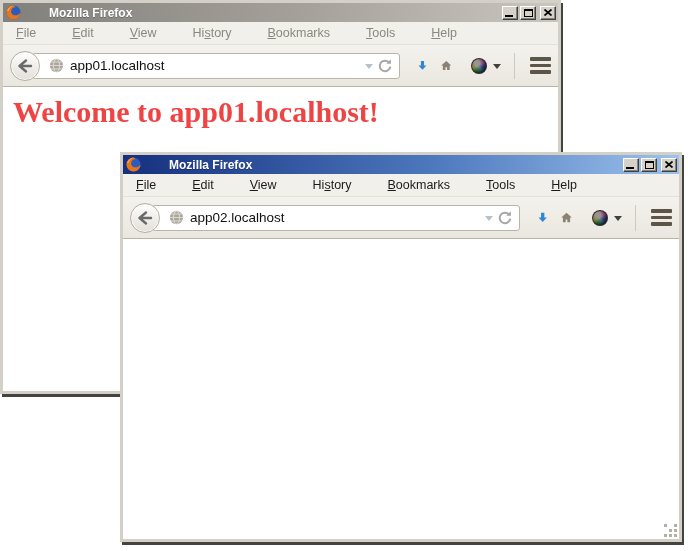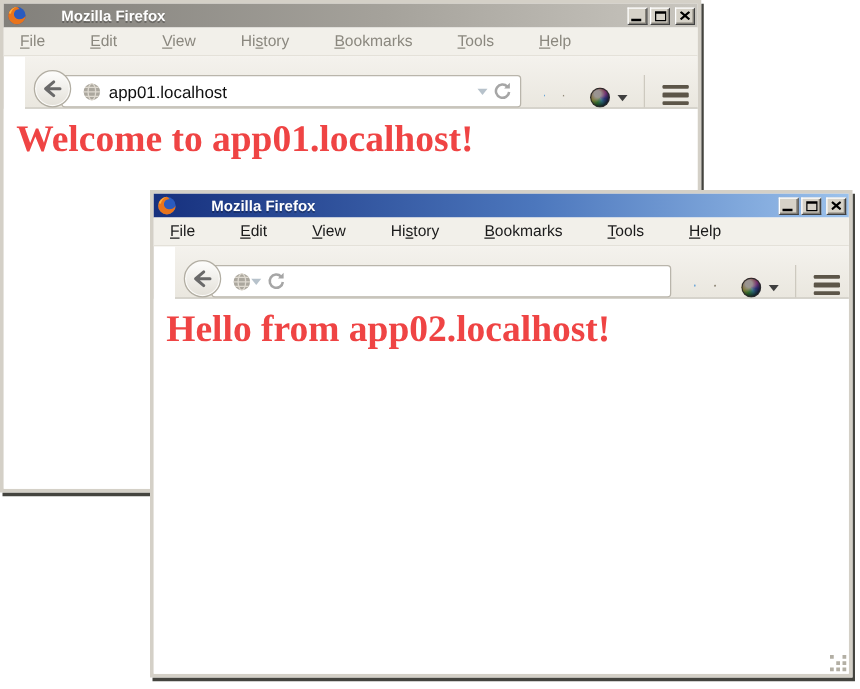--- a/index.html
+++ b/index.html
@@ -35,21 +35,21 @@
   .glyph-max { width:9px; height:8px; border:1px solid #000; border-top-width:2px; }
 
   .menubar { height:23px; flex:0 0 23px; background:#f2f0ea; border-bottom:1px solid #e4e1d9;
              display:flex; align-items:center; padding:0 5px; font-size:12.5px;gap:20px; }
   .menu-item { padding:3px 8px; white-space:nowrap; cursor:default; }
   .menubar.inactive .menu-item { color:#8b887f; }
   .menubar.active   .menu-item { color:#1b1b1b; }
   .menu-item .ak { text-decoration:underline; }
 
   .navbar { height:42px; flex:0 0 42px; background:linear-gradient(#f4f2ed,#eae7df);
-            border-bottom:1px solid #b8b4a8; display:flex; align-items:flex-end; padding:0 5px;margin-left:17px; }
+            border-bottom:1px solid #b8b4a8; display:flex; align-items:center; padding:0 5px; }
 
   .back-btn { width:30px; height:30px; flex:0 0 30px; margin-left:2px; border-radius:50%;
               background:linear-gradient(#fdfdfc,#e3e0d8); border:1px solid #b2aea3;
               box-shadow:inset 0 0 0 1px #fbfaf8; display:flex; align-items:center; justify-content:center; z-index:2; }
 
   .url-field { height:26px; width:368px; flex:0 0 368px; margin-left:-8px; background:#ffffff;
                border:1px solid #b9b5ab; border-radius:3px; display:flex; align-items:center;
                padding:0 6px 0 16px; z-index:1; }
   .url-text { flex:1; font-size:13.5px; color:#101010; padding-left:6px; white-space:nowrap; overflow:hidden; }
   .url-dd { width:0; height:0; border:4px solid transparent; border-top:5px solid #b7c2cb; margin:5px 4px 0 0; }
@@ -210,20 +210,21 @@
         <svg width="20" height="20" viewBox="0 0 20 20">
             <path d="M11 4.5 L4.5 10 L11 15.5 M4.5 10 H16" stroke="#6a6a6a" stroke-width="2.4" fill="none" stroke-linecap="round" stroke-linejoin="round"></path>
           </svg>
       </div>
       <div class="url-field">
         <svg width="15" height="15" viewBox="0 0 16 16">
           <circle cx="8" cy="8" r="7" fill="#aba79e"></circle>
           <ellipse cx="8" cy="8" rx="3.2" ry="7" fill="none" stroke="#ded9d0" stroke-width="1.1"></ellipse>
           <path d="M1 8 H15 M2.2 4.2 H13.8 M2.2 11.8 H13.8" stroke="#ded9d0" stroke-width="1.1" fill="none"></path>
         </svg>
+        <span class="url-text">app02.localhost</span>
         <div class="url-dd"></div>
         <svg width="16" height="16" viewBox="0 0 16 16">
           <path d="M13.3 8.6 a5.3 5.3 0 1 1 -1.4 -4.3" stroke="#a6a6a6" stroke-width="2" fill="none"></path>
           <path d="M13.9 1.2 v4.6 h-4.6 z" fill="#a6a6a6"></path>
         </svg>
       </div>
       <svg class="dl-arrow" width="17" height="19" viewBox="0 0 17 19">
         <path d="M5.5 1 h6 v8.5 h4.5 l-7.5 8 -7.5 -8 h4.5 z" fill="#2f87d4"></path>
       </svg>
       <svg class="home-icon" width="20" height="19" viewBox="0 0 20 19">
@@ -235,18 +236,17 @@
       </div>
       <div class="toolbar-sep"></div>
       <div class="hamburger">
         <div class="bar"></div>
         <div class="bar"></div>
         <div class="bar"></div>
       </div>
     </div>
 
     <div class="content">
-      <h1>Hello from app02.localhost!</h1>
       <div class="grip"></div>
     </div>
   </div>
 
 </div>
 
 </body></html>

